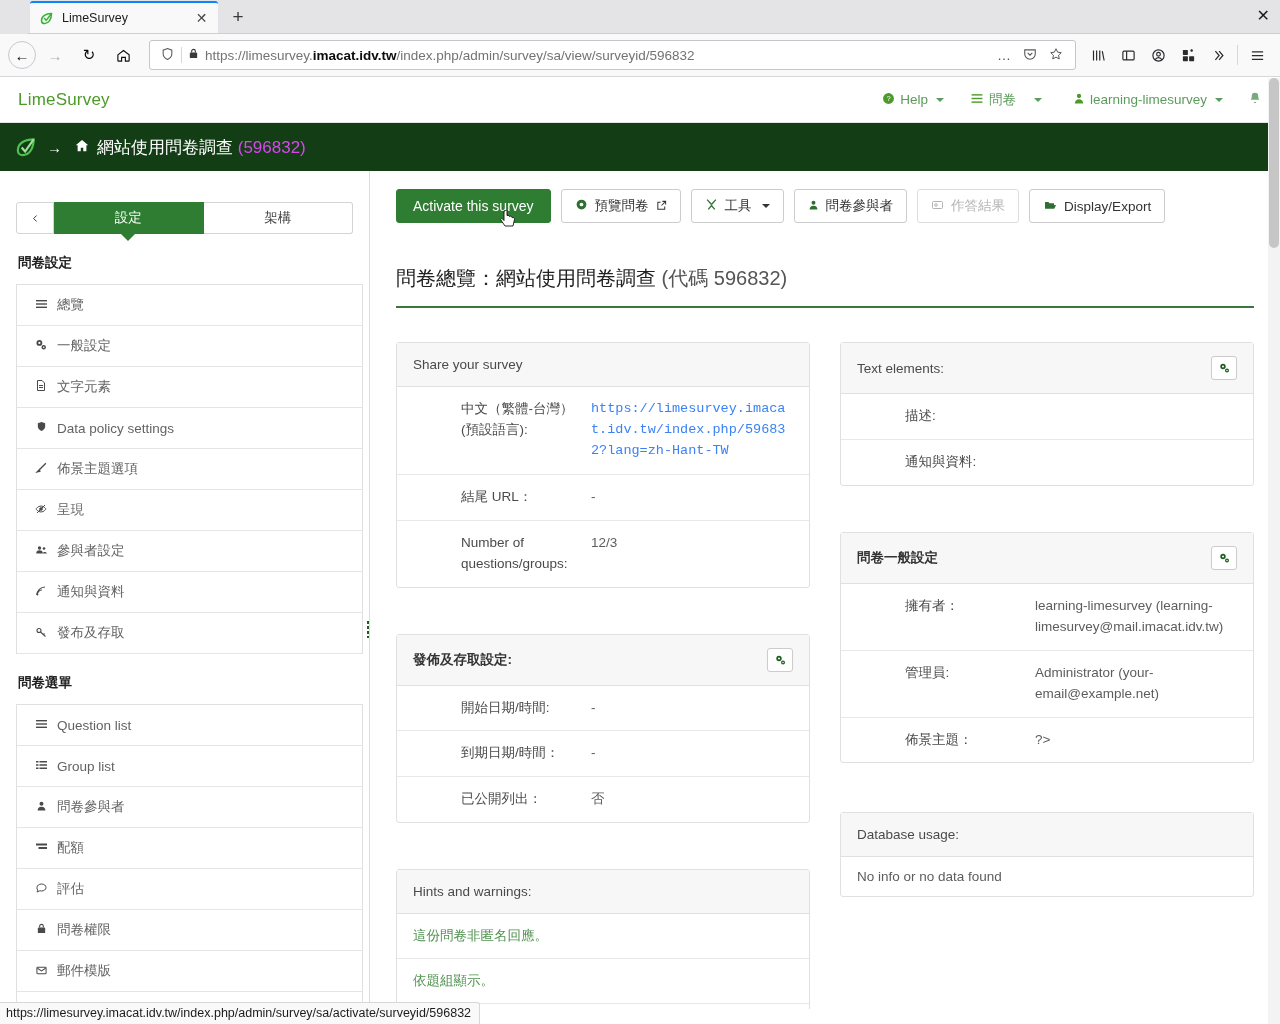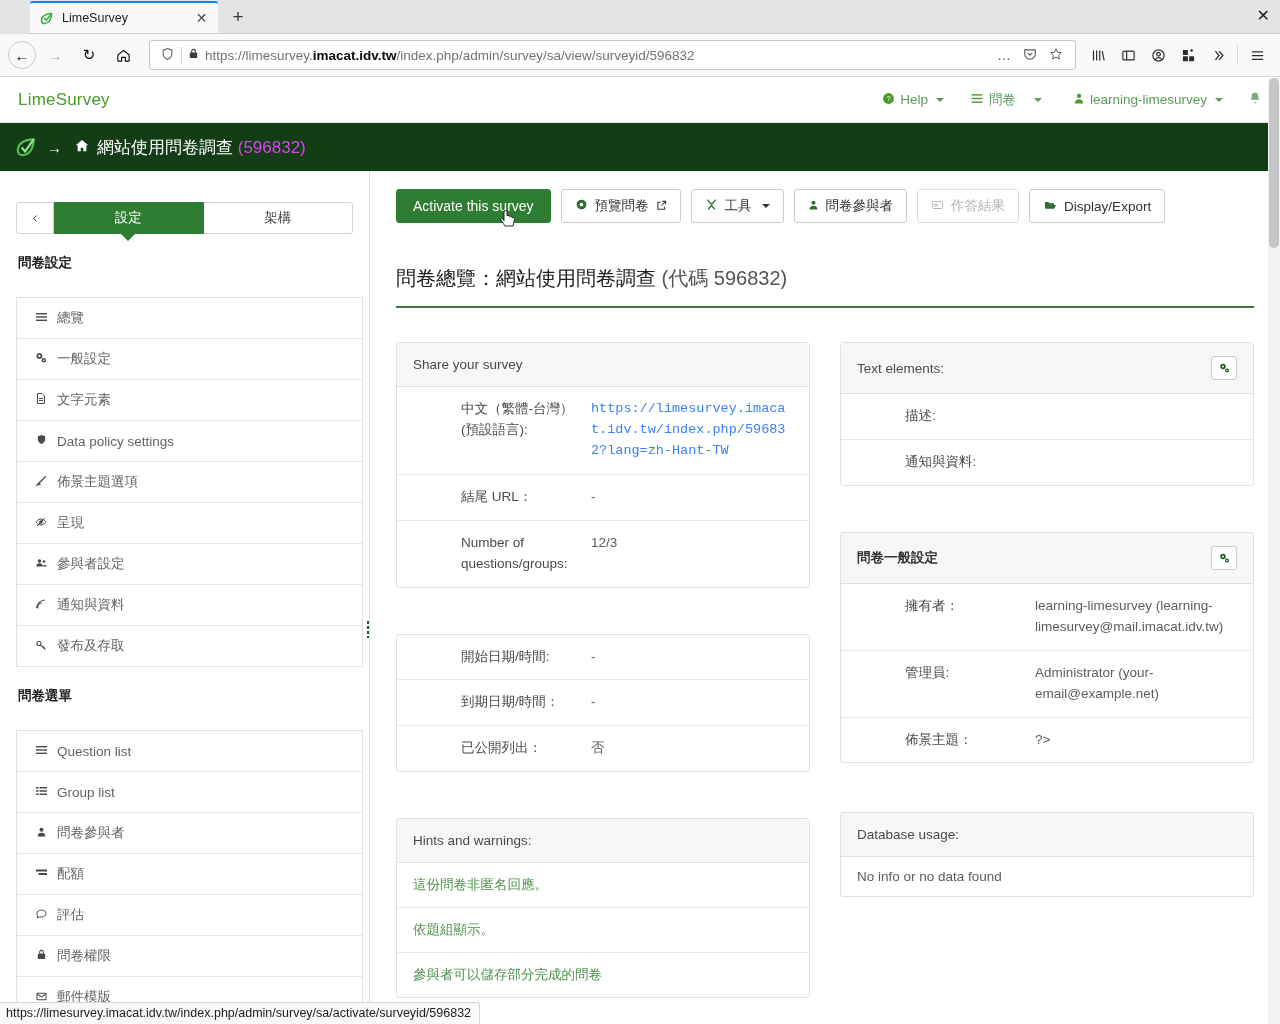--- a/index.html
+++ b/index.html
@@ -144,21 +144,21 @@
   .side-tab:last-child { border-radius: 0 3px 3px 0; }
   .side-tab.active::after {
     content: ""; position: absolute; left: 50%; bottom: -8px; margin-left: -8px;
     border-left: 8px solid transparent; border-right: 8px solid transparent;
     border-top: 8px solid #2e7d32;
   }
   .side-section-title {
     font-size: 13.5px; font-weight: bold; color: #222;
     padding: 20px 0 9px 18px;
   }
-  .side-list { margin: 16px 6px 0 16px; border: 1px solid #e0e0e0; border-bottom: none; }
+  .side-list { margin: 3px 6px 0 16px; border: 1px solid #e0e0e0; border-bottom: none; }
   .side-item {
     height: 41px; display: flex; align-items: center;
     border-bottom: 1px solid #e5e5e5; padding-left: 16px;
     font-size: 13.5px; color: #636363; gap: 8px;
   }
   .side-item .si {
     width: 16px; flex: 0 0 16px; text-align: center;
     color: #4a4a4a; font-size: 13px;
   }
   .side-drag {
@@ -669,20 +669,31 @@
               <div class="k">結尾 URL：</div>
               <div class="v">-</div>
             </div>
             <div class="row">
               <div class="k">Number of questions/groups:</div>
               <div class="v">12/3</div>
             </div>
           </div>
 
           <div class="panel">
+            <div class="panel-head bold">
+              <span>發佈及存取設定:</span>
+              <span class="gear-btn">
+                <svg width="13" height="12" viewBox="0 0 24 24" fill="#1d5b1f">
+                    <circle cx="9" cy="9" r="5.4"></circle>
+                    <circle cx="9" cy="9" r="2" fill="#fff"></circle>
+                    <circle cx="17" cy="17" r="4"></circle>
+                    <circle cx="17" cy="17" r="1.5" fill="#fff"></circle>
+                  </svg>
+              </span>
+            </div>
             <div class="row">
               <div class="k">開始日期/時間:</div>
               <div class="v">-</div>
             </div>
             <div class="row">
               <div class="k">到期日期/時間：</div>
               <div class="v">-</div>
             </div>
             <div class="row">
               <div class="k">已公開列出：</div>

